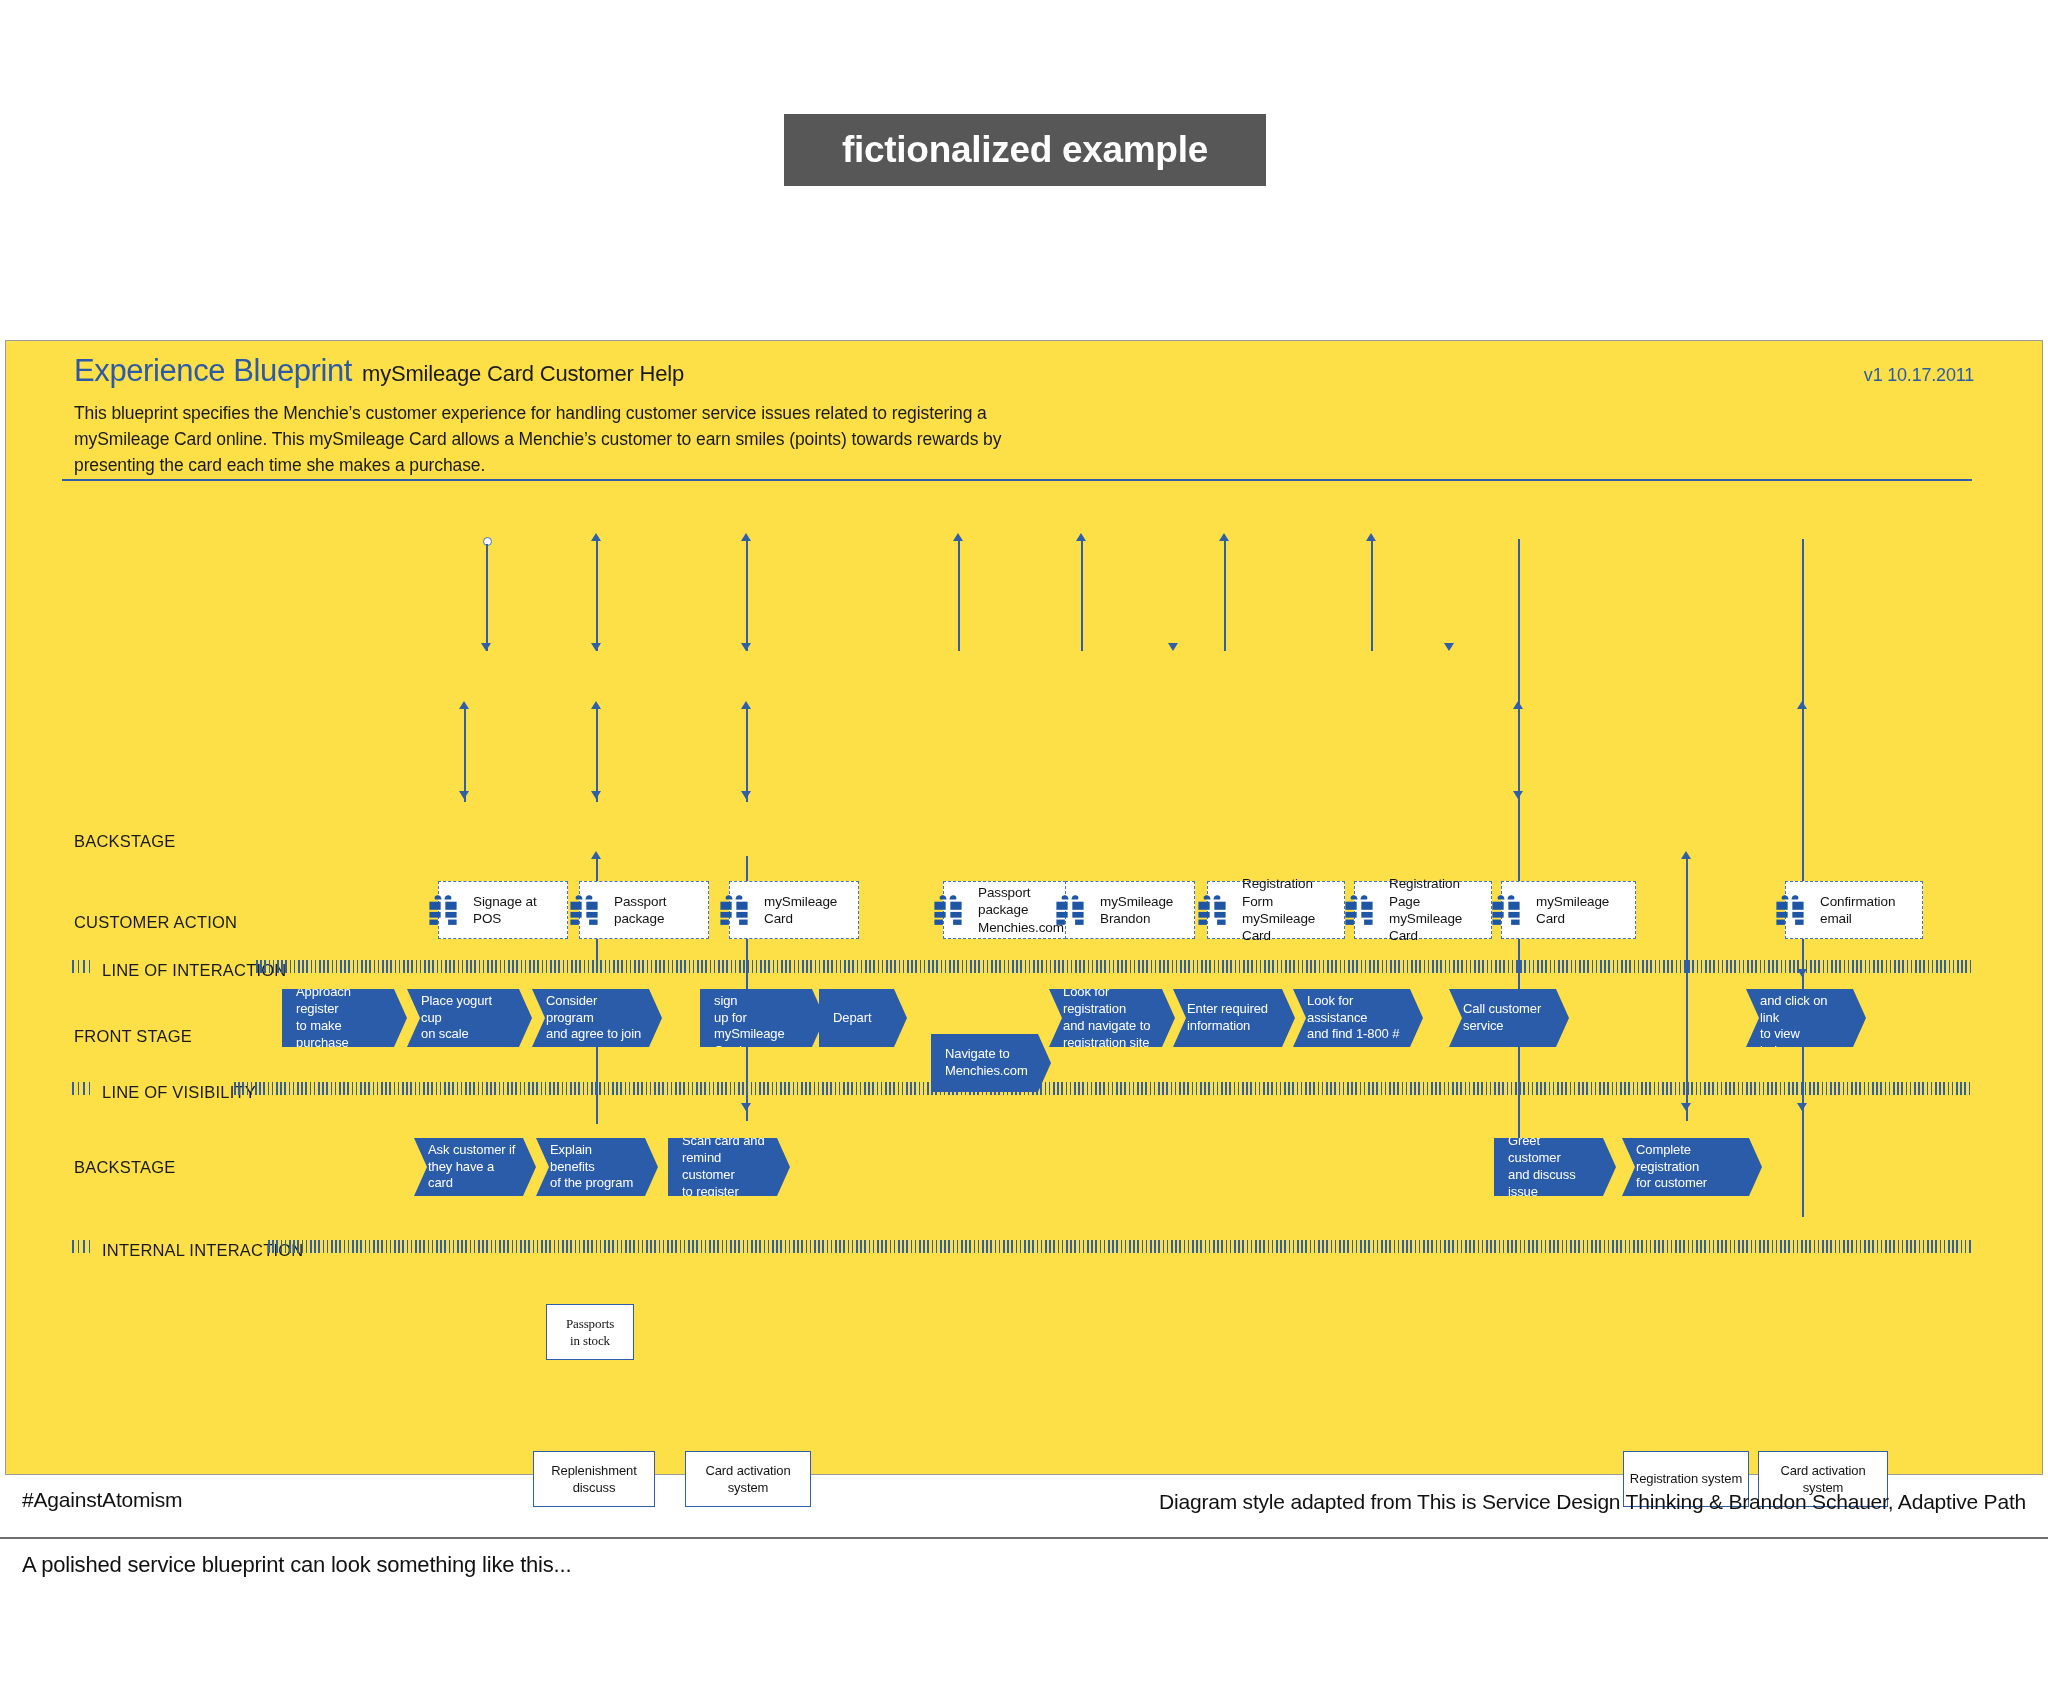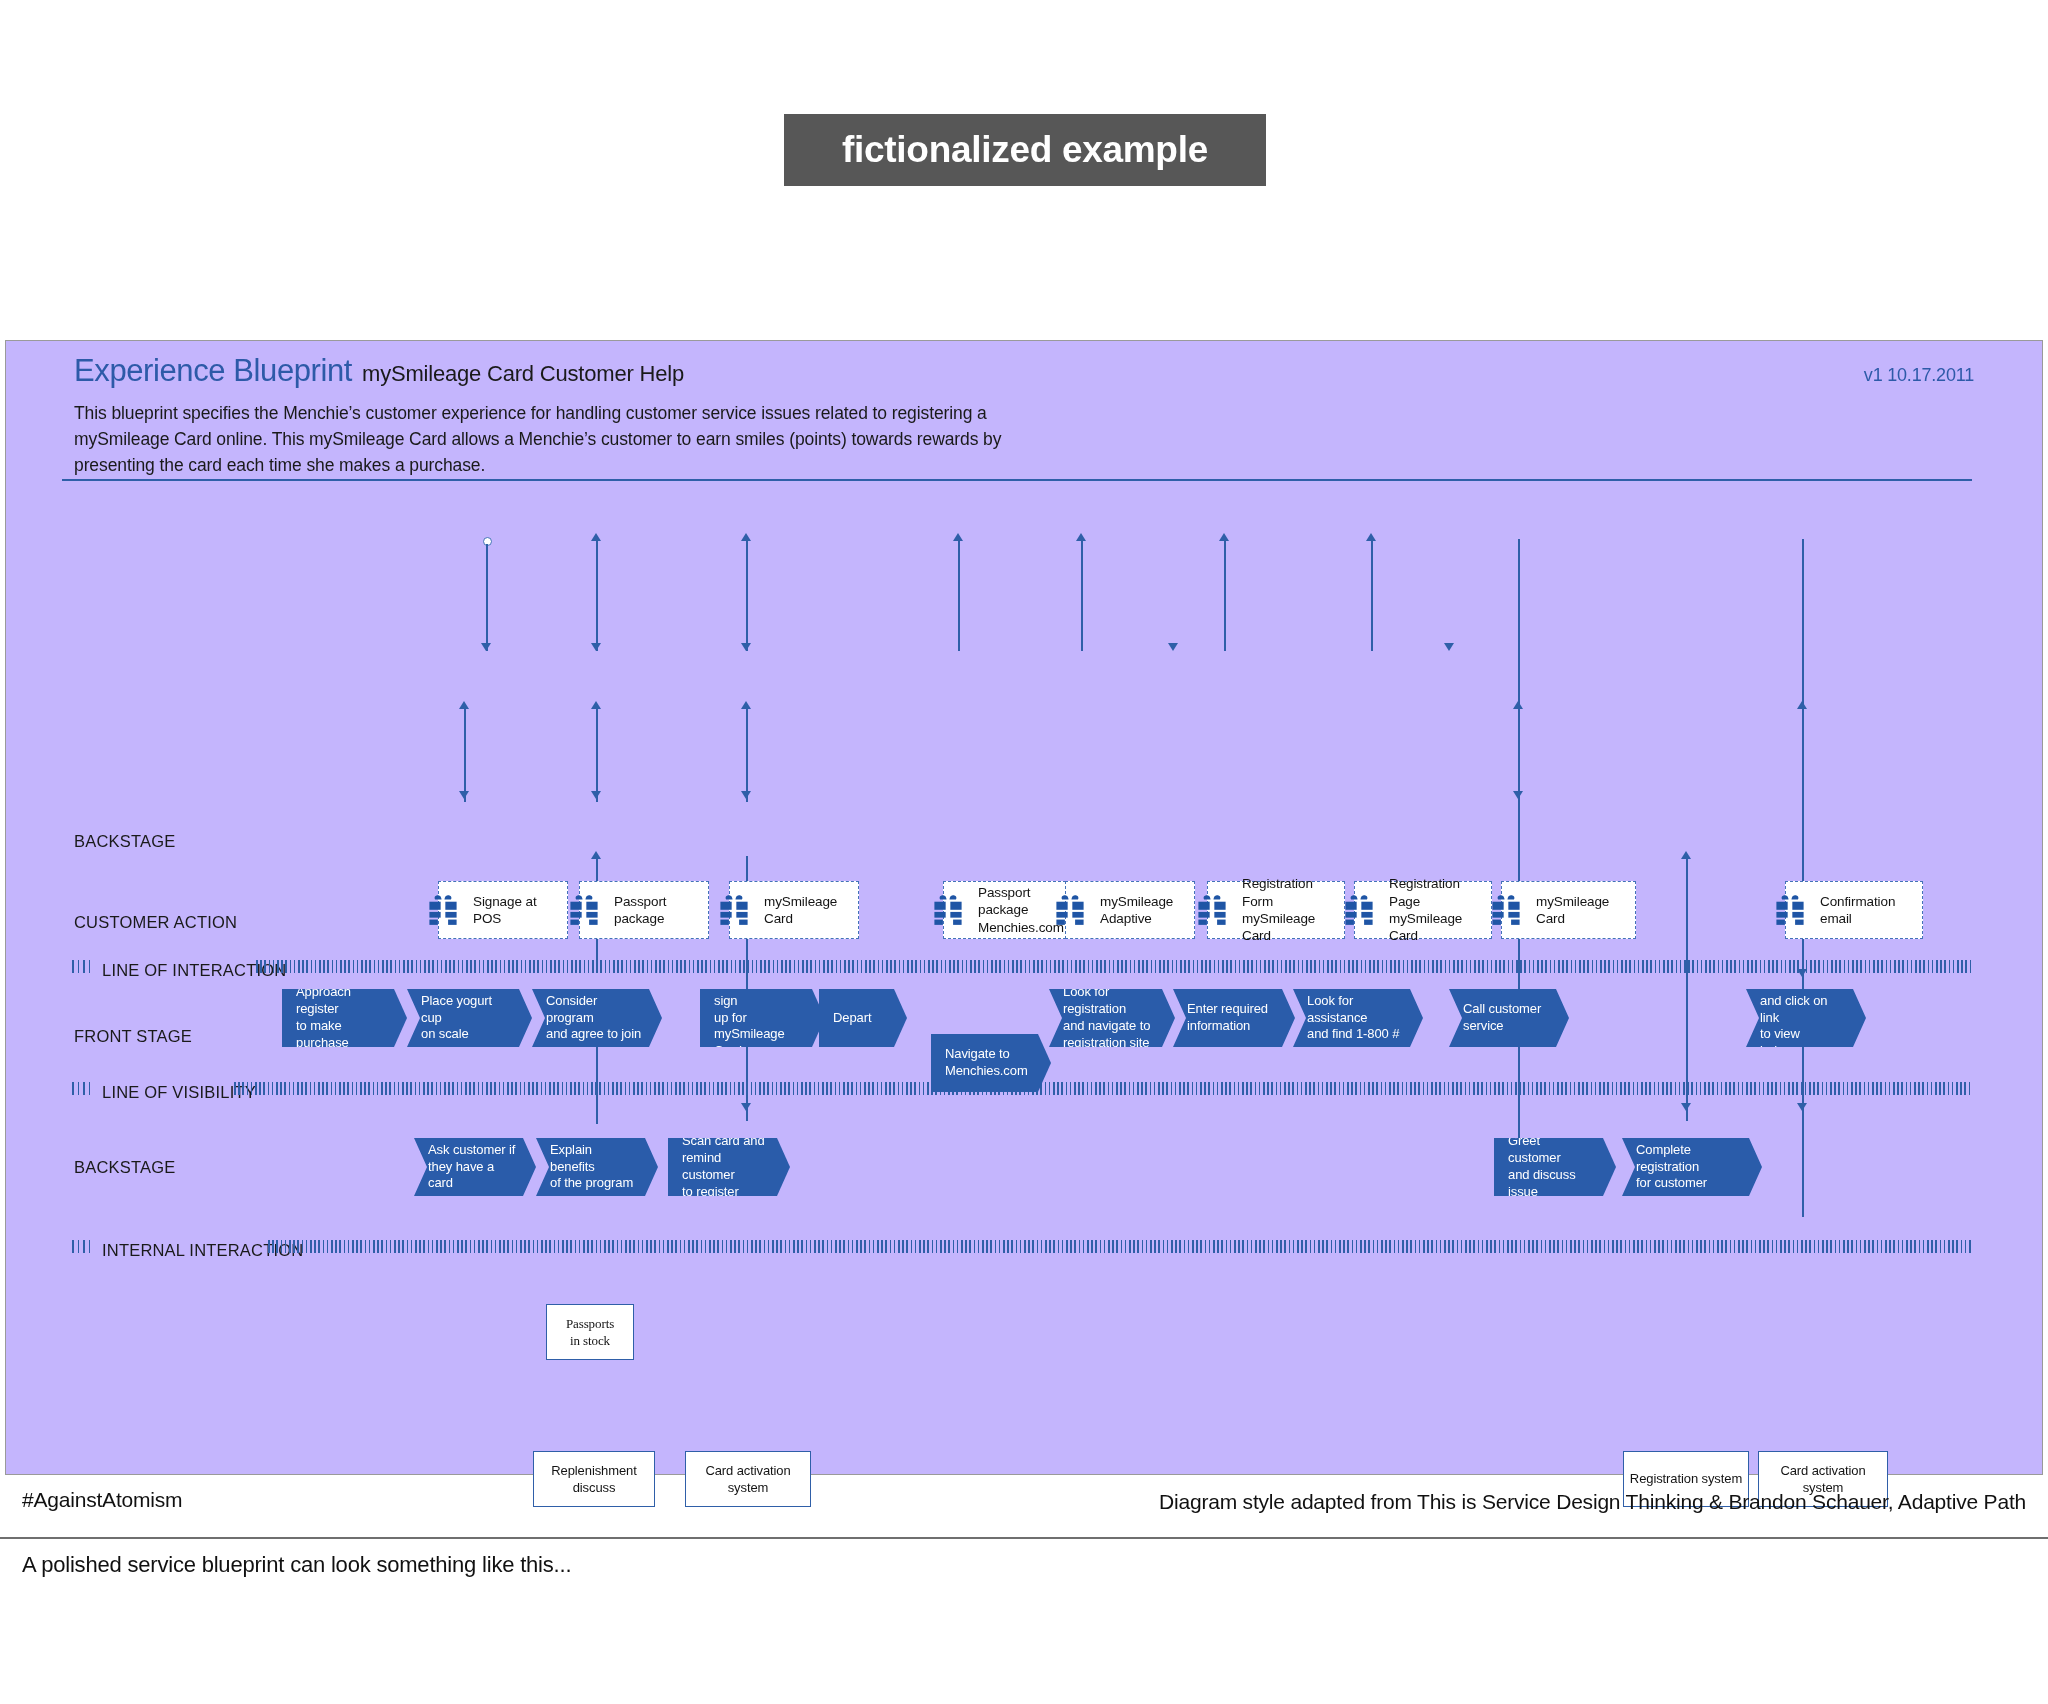--- a/index.html
+++ b/index.html
@@ -38,21 +38,21 @@
   .slide {
     position: absolute;
     left: 5px;
     top: 340px;
     width: 2038px;
     height: 1135px;
     border: 1px solid #9a9a9a;
     border-left: 1px solid #9a9a9a;
     border-right: 1px solid #9a9a9a;
     box-sizing: border-box;
-    background: #c4b5fd;
+    background: #fde047;
     padding-left: 8px;
   }
 
   
   .title-row {
     position: absolute;
     left: 68px;
     top: 12px;
     width: 1900px;
     display: flex;
@@ -416,21 +416,21 @@
         <svg viewBox="0 0 32 32" class="gift">
           <path d="M11.5 2.2 C8.8 2.0 7.2 4.2 8.6 6.2 L14.6 6.2 C14.4 4.0 13.6 2.4 11.5 2.2 Z" fill="#1f55a5"></path>
           <path d="M20.5 2.2 C23.2 2.0 24.8 4.2 23.4 6.2 L17.4 6.2 C17.6 4.0 18.4 2.4 20.5 2.2 Z" fill="#1f55a5"></path>
           <rect x="3.2" y="8.2" width="10.6" height="7.6" fill="#1f55a5"></rect>
           <rect x="18.2" y="8.2" width="10.6" height="7.6" fill="#1f55a5"></rect>
           <rect x="3.2" y="17.8" width="10.6" height="5.4" fill="#1f55a5"></rect>
           <rect x="18.2" y="17.8" width="10.6" height="5.4" fill="#1f55a5"></rect>
           <rect x="3.2" y="25.0" width="8.0" height="5.0" fill="#1f55a5"></rect>
           <rect x="20.8" y="25.0" width="8.0" height="5.0" fill="#1f55a5"></rect>
         </svg>
-        <span class="etext">mySmileage Adaptive</span>
+        <span class="etext">mySmileage Brandon</span>
       </div>
       <div class="evidence" style="left: 1201px; top: 540px; width: 138px; height: 58px;">
         <svg viewBox="0 0 32 32" class="gift">
           <path d="M11.5 2.2 C8.8 2.0 7.2 4.2 8.6 6.2 L14.6 6.2 C14.4 4.0 13.6 2.4 11.5 2.2 Z" fill="#1f55a5"></path>
           <path d="M20.5 2.2 C23.2 2.0 24.8 4.2 23.4 6.2 L17.4 6.2 C17.6 4.0 18.4 2.4 20.5 2.2 Z" fill="#1f55a5"></path>
           <rect x="3.2" y="8.2" width="10.6" height="7.6" fill="#1f55a5"></rect>
           <rect x="18.2" y="8.2" width="10.6" height="7.6" fill="#1f55a5"></rect>
           <rect x="3.2" y="17.8" width="10.6" height="5.4" fill="#1f55a5"></rect>
           <rect x="18.2" y="17.8" width="10.6" height="5.4" fill="#1f55a5"></rect>
           <rect x="3.2" y="25.0" width="8.0" height="5.0" fill="#1f55a5"></rect>

